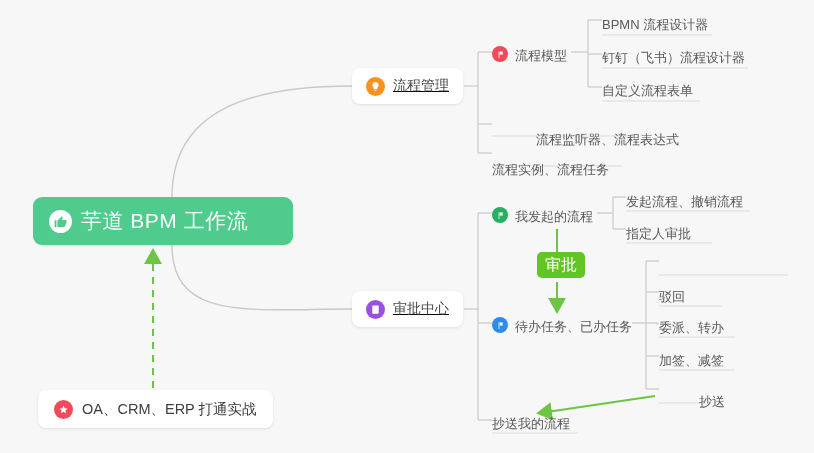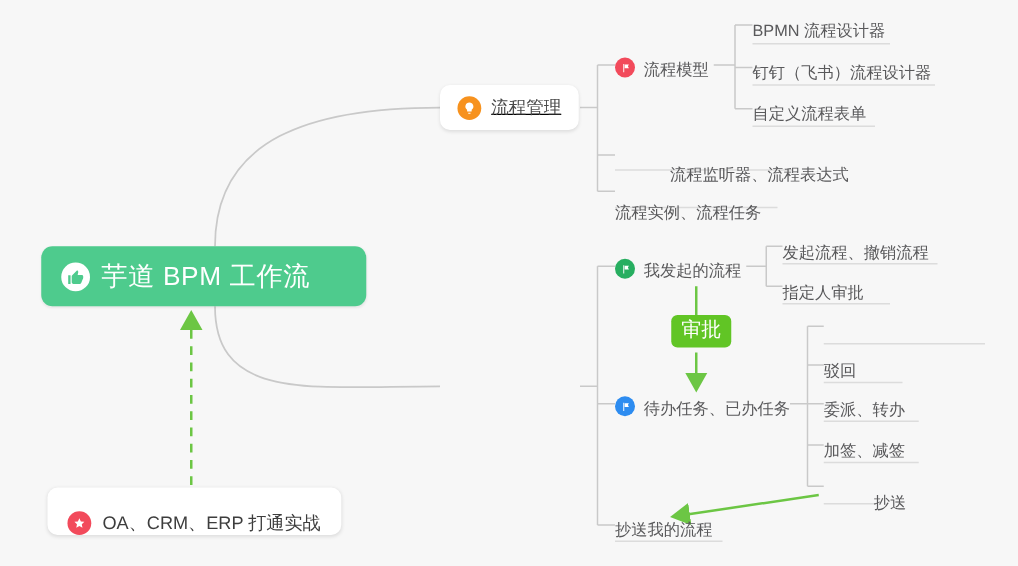--- a/index.html
+++ b/index.html
@@ -73,21 +73,21 @@
 
   
   .callout-node {
     position: absolute;
     left: 38px;
     top: 390px;
     height: 38px;
     background: #ffffff;
     border-radius: 8px;
     display: flex;
-    align-items: flex-end;
+    align-items: center;
     padding: 0 16px;
     box-sizing: border-box;
     box-shadow: 0 1px 3px rgba(0,0,0,0.10);
     white-space: nowrap;
   }
   .callout-node .callout-label {
     font-size: 14.5px;
     color: #3d3d3d;
     margin-left: 9px;
   }
@@ -217,20 +217,28 @@
 
   <div class="card-node" style="left:352px; top:68px;">
     <span class="circ mid" style="background:#F7921E;">
       <svg width="11" height="11" viewBox="0 0 24 24" aria-hidden="true">
         <path fill="#ffffff" d="M12 2a7 7 0 00-4 12.7V17a1 1 0 001 1h6a1 1 0 001-1v-2.3A7 7 0 0012 2zm-2 18h4v1.2a.8.8 0 01-.8.8h-2.4a.8.8 0 01-.8-.8V20z"></path>
       </svg>
     </span>
     <span class="card-label">流程管理</span>
   </div>
 
+  <div class="card-node" style="left:352px; top:291px;">
+    <span class="circ mid" style="background:#9B51E0;">
+      <svg width="11" height="11" viewBox="0 0 24 24" aria-hidden="true">
+        <path fill="#ffffff" d="M6 3h12a1 1 0 011 1v16a1 1 0 01-1 1H6a1 1 0 01-1-1V4a1 1 0 011-1zm2 4h8v2H8V7zm0 4h8v2H8v-2zm0 4h5v2H8v-2z"></path>
+      </svg>
+    </span>
+    <span class="card-label">审批中心</span>
+  </div>
 
   <div class="leaf-node" style="left:492px; top:42px;">
     <span class="leaf-ico circ" style="background:#F24A5B;">
       <svg width="9" height="9" viewBox="0 0 24 24" aria-hidden="true">
         <path fill="#ffffff" d="M7 3h2v18H7V3zm3 1h9l-2.2 4L19 12h-9V4z"></path>
       </svg>
     </span>
     <span class="leaf-label">流程模型</span>
   </div>
 

